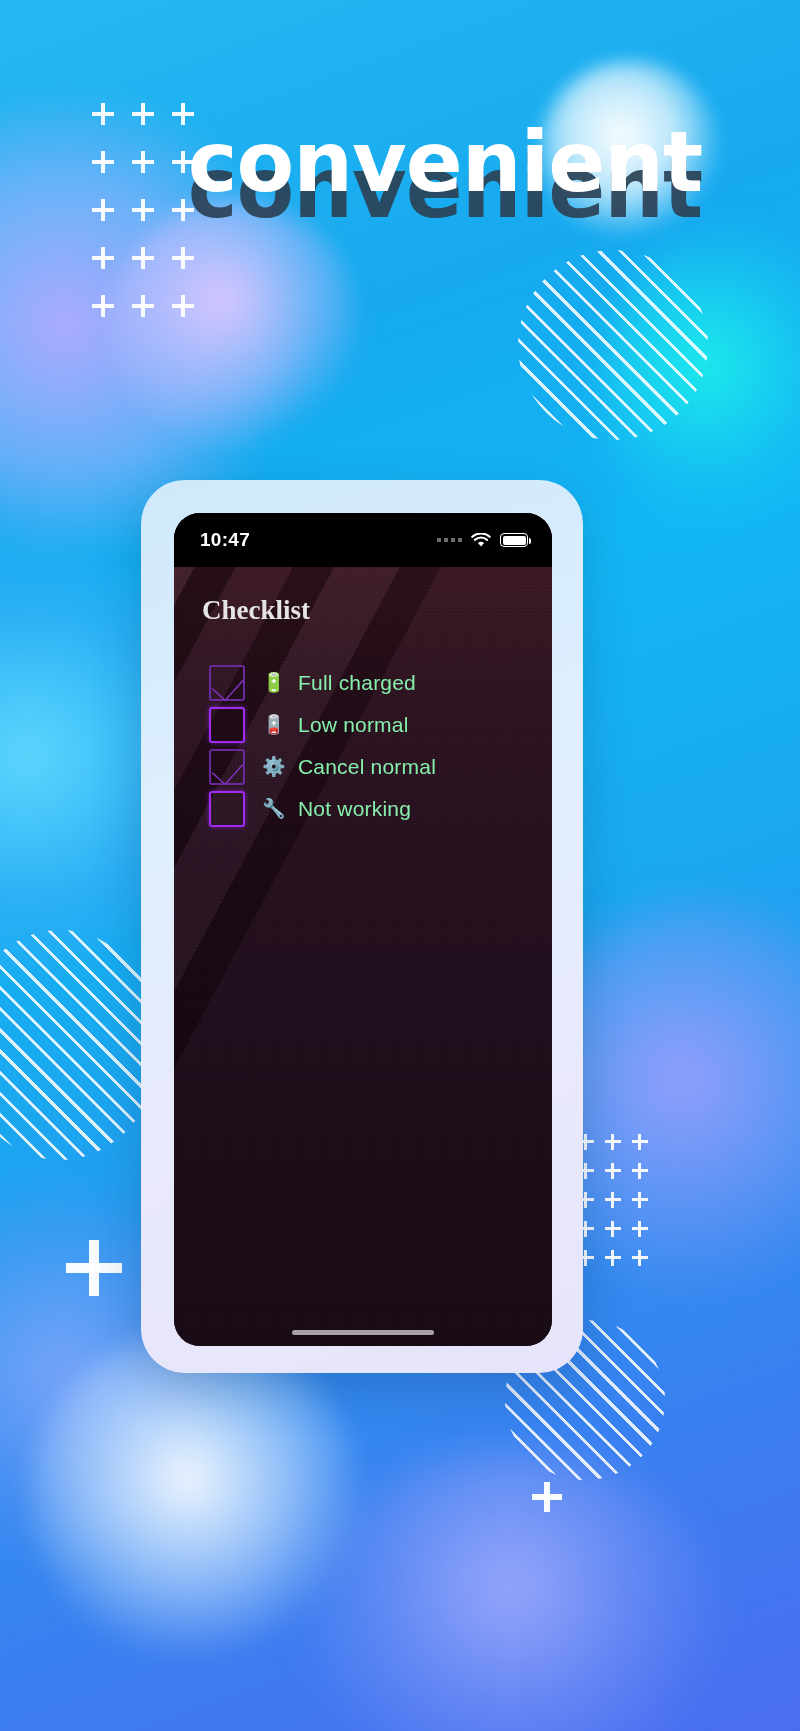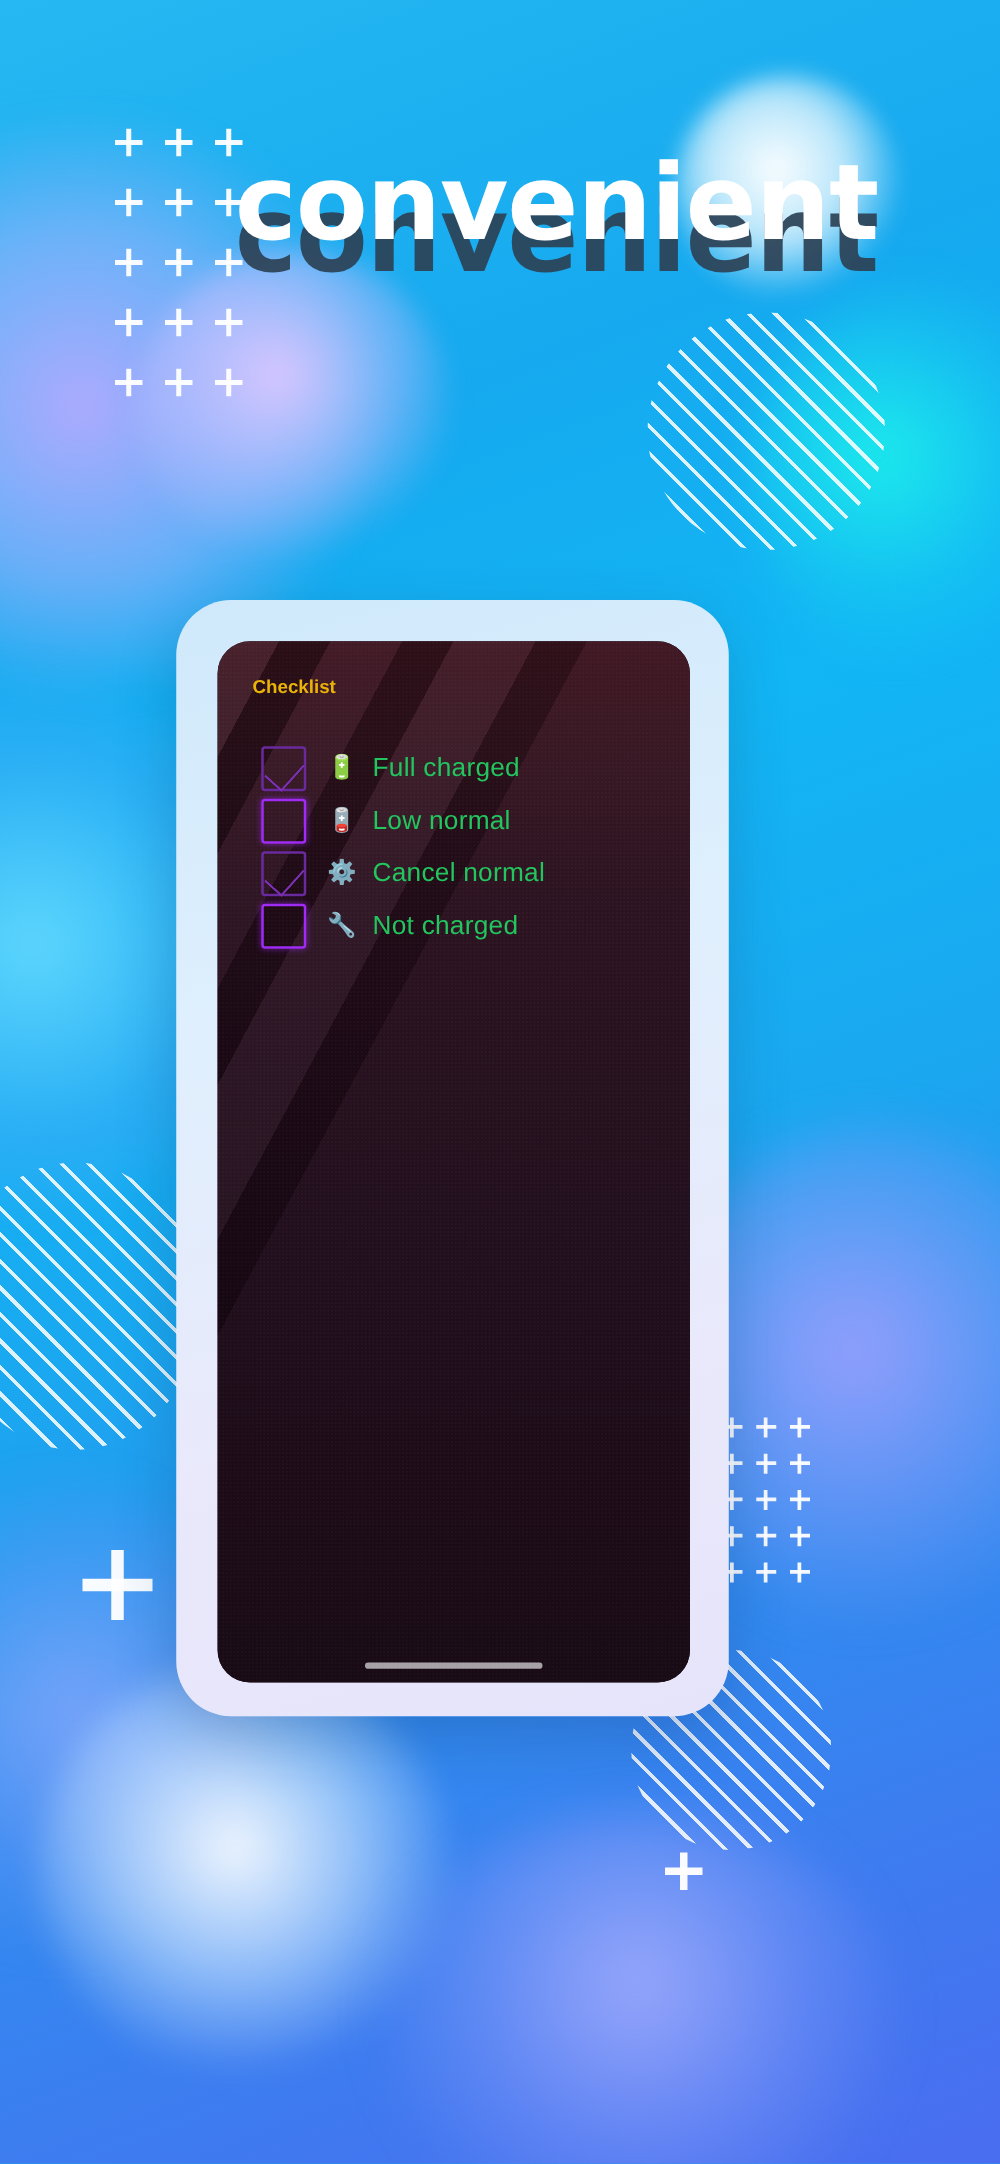--- a/index.html
+++ b/index.html
@@ -238,22 +238,22 @@
     letter-spacing:.2px;
   }
   #nav-divider {
     position:absolute; left:0; right:0; bottom:0; height:2px;
     background:rgba(0,0,0,.45);
   }
 
   
   #content { position:relative; z-index:5; padding:24px 22px 0 22px; }
   #section-title {
-    color:#eab308; font-size:15px; font-weight:700;
-    font-family:Liberation Sans, sans-serif;
+    color:#e5e5e5; font-size:27px; font-weight:700;
+    font-family:Liberation Serif, serif;
     margin:4px 0 0 6px;
   }
 
   #checklist { margin-top:36px; }
   .check-row {
     display:flex; align-items:center;
     height:41px; margin-bottom:1px;
     padding-left:13px;
     cursor:pointer;
   }
@@ -275,21 +275,21 @@
     transform:rotate(42deg);
     border-radius:1px;
   }
   .row-emoji {
     margin-left:16px; width:26px; flex:0 0 26px;
     font-size:19px; line-height:1; text-align:center;
     font-family:"DejaVu Sans", sans-serif;
   }
   .row-label {
     margin-left:11px;
-    color:#22c55e; font-size:21px;
+    color:#86efac; font-size:21px;
     font-family:"Liberation Sans", sans-serif;
     letter-spacing:.2px;
   }
 
   
   #home-indicator {
     position:absolute; left:50%; bottom:11px;
     transform:translateX(-50%);
     width:142px; height:5px; border-radius:3px;
     background:rgba(255,255,255,.62);
@@ -357,20 +357,41 @@
 <div id="headline-wrap">
   <div class="headline" id="headline-shadow">convenient</div>
   <div class="headline" id="headline-main">convenient</div>
 </div>
 
 <div id="phone">
   <div id="phone-screen">
     <div id="screen-bg"></div>
     <div id="screen-noise"></div>
 
+    <div id="status-bar">
+      <span id="status-time">10:47</span>
+      <span id="status-right">
+        <span id="signal-dots">
+          <i></i>
+            <i></i>
+            <i></i>
+            <i></i>
+        </span>
+        <span id="wifi-icon">
+          <svg width="20" height="15" viewBox="0 0 20 15">
+            <path d="M10 13.6 L6.9 9.9 a4.9 4.9 0 0 1 6.2 0 Z" fill="#fff"></path>
+            <path d="M3.9 6.9 a9.1 9.1 0 0 1 12.2 0" stroke="#fff" stroke-width="2.1" fill="none" stroke-linecap="round"></path>
+            <path d="M1.2 3.8 a13.2 13.2 0 0 1 17.6 0" stroke="#fff" stroke-width="2.1" fill="none" stroke-linecap="round"></path>
+          </svg>
+        </span>
+        <span id="battery-icon">
+            <i></i>
+          </span>
+      </span>
+    </div>
 
 
     <div id="content">
       <div id="section-title">Checklist</div>
 
       <div id="checklist">
 
         <div class="check-row">
           <span class="checkbox checked"></span>
           <span class="row-emoji">🔋</span>
@@ -385,21 +406,21 @@
 
         <div class="check-row">
           <span class="checkbox checked"></span>
           <span class="row-emoji">⚙️</span>
           <span class="row-label">Cancel normal</span>
         </div>
 
         <div class="check-row">
           <span class="checkbox unchecked"></span>
           <span class="row-emoji">🔧</span>
-          <span class="row-label">Not charged</span>
+          <span class="row-label">Not working</span>
         </div>
 
       </div>
     </div>
 
     <div id="home-indicator"></div>
   </div>
 </div>
 
 </body></html>

